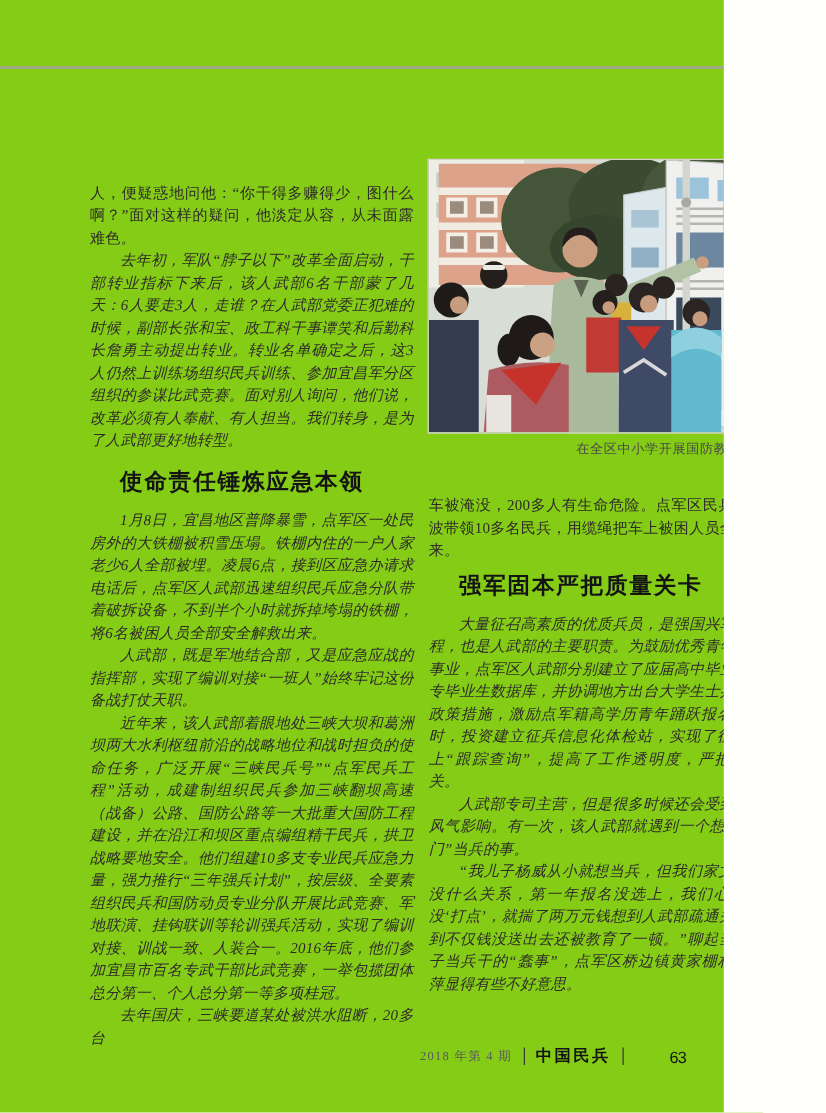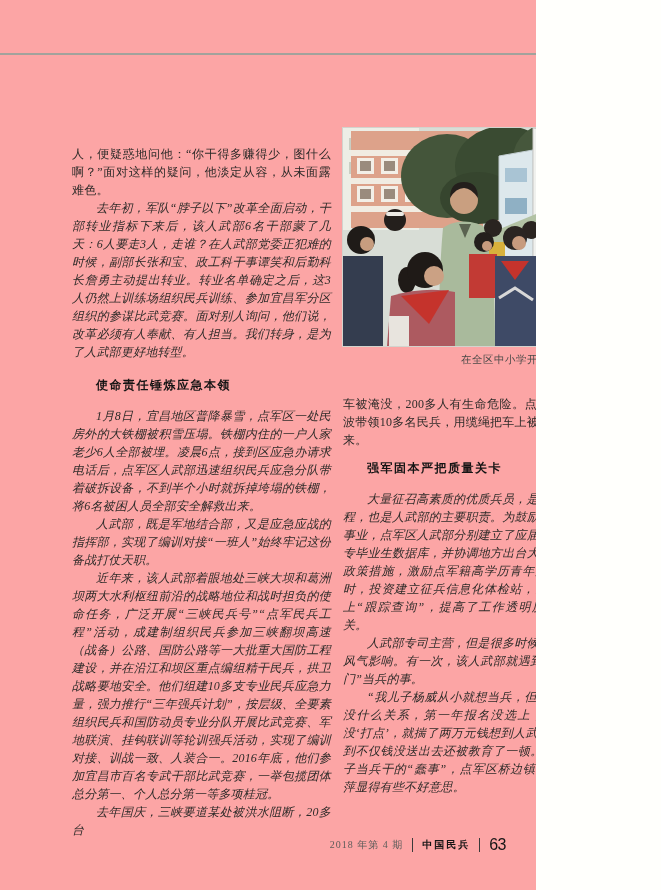--- a/index.html
+++ b/index.html
@@ -1,40 +1,40 @@
 <!DOCTYPE html>
 <html><head>
 <meta charset="utf-8">
 <style>
   html,body{margin:0;padding:0;background:#fffffc;}
-  .page{position:relative;width:536px;height:890px;background:#fca5a5;overflow:hidden;
+  .page{position:relative;width:579px;height:890px;background:#84cc16;overflow:hidden;
         font-family:"Liberation Serif","DejaVu Serif",serif;color:#2e2b29;}
   .top-rule{position:absolute;left:0;top:53px;width:661px;height:2px;background:#a2a29c;}
   .col{position:absolute;}
   .col-left{left:72px;top:145px;width:259px;}
   .col-right{left:343px;top:128px;width:294px;}
   .body-p{margin:0;font-size:12px;line-height:18px;text-align:justify;
           letter-spacing:0.2px;color:#2e2b29;}
   .indent{text-indent:2em;font-style:italic;}
-  h3.sec{margin:14px 0 12px 24px;font-size:12px;line-height:20px;font-weight:700;
+  h3.sec{margin:14px 0 12px 24px;font-size:18px;line-height:20px;font-weight:700;
          letter-spacing:1.5px;color:#141414;
          font-family:"Liberation Sans","DejaVu Sans",sans-serif;}
   .photo-frame{width:294px;height:218px;overflow:hidden;background:#d8ddd6;
                outline:1px solid #d3d3cd;}
   .photo-frame svg{display:block;}
   .caption{margin:7px 0 29px 0;font-size:10.5px;line-height:13px;color:#4a4a48;
            text-align:right;text-indent:38px;letter-spacing:0.5px;
            font-family:"Liberation Sans","DejaVu Sans",sans-serif;}
   .footer{position:absolute;top:836px;right:30px;display:flex;align-items:center;gap:9px;}
   .footer .issue{font-size:10px;color:#5c5c5a;letter-spacing:1px;text-align:right;}
   .footer .vbar{width:1px;height:14px;background:#3a3a3a;}
-  .footer .mag{font-size:10px;font-weight:700;color:#141414;letter-spacing:2px;
+  .footer .mag{font-size:13px;font-weight:700;color:#141414;letter-spacing:2px;
                font-family:"Liberation Sans","DejaVu Sans",sans-serif;}
-  .footer .pageno{font-size:16px;color:#141414;letter-spacing:-0.5px;
-               font-family:"Liberation Sans","DejaVu Sans",sans-serif;}
+  .footer .pageno{font-size:13px;color:#141414;letter-spacing:-0.5px;
+               font-family:"Liberation Sans","DejaVu Sans",sans-serif;margin-left:28px;}
 </style>
 </head>
 <body>
 
 <div class="page">
 
   <div class="top-rule"></div>
 
   <div class="col col-left">
     <p class="body-p">人，便疑惑地问他：“你干得多赚得少，图什么啊？”面对这样的疑问，他淡定从容，从未面露难色。</p>

